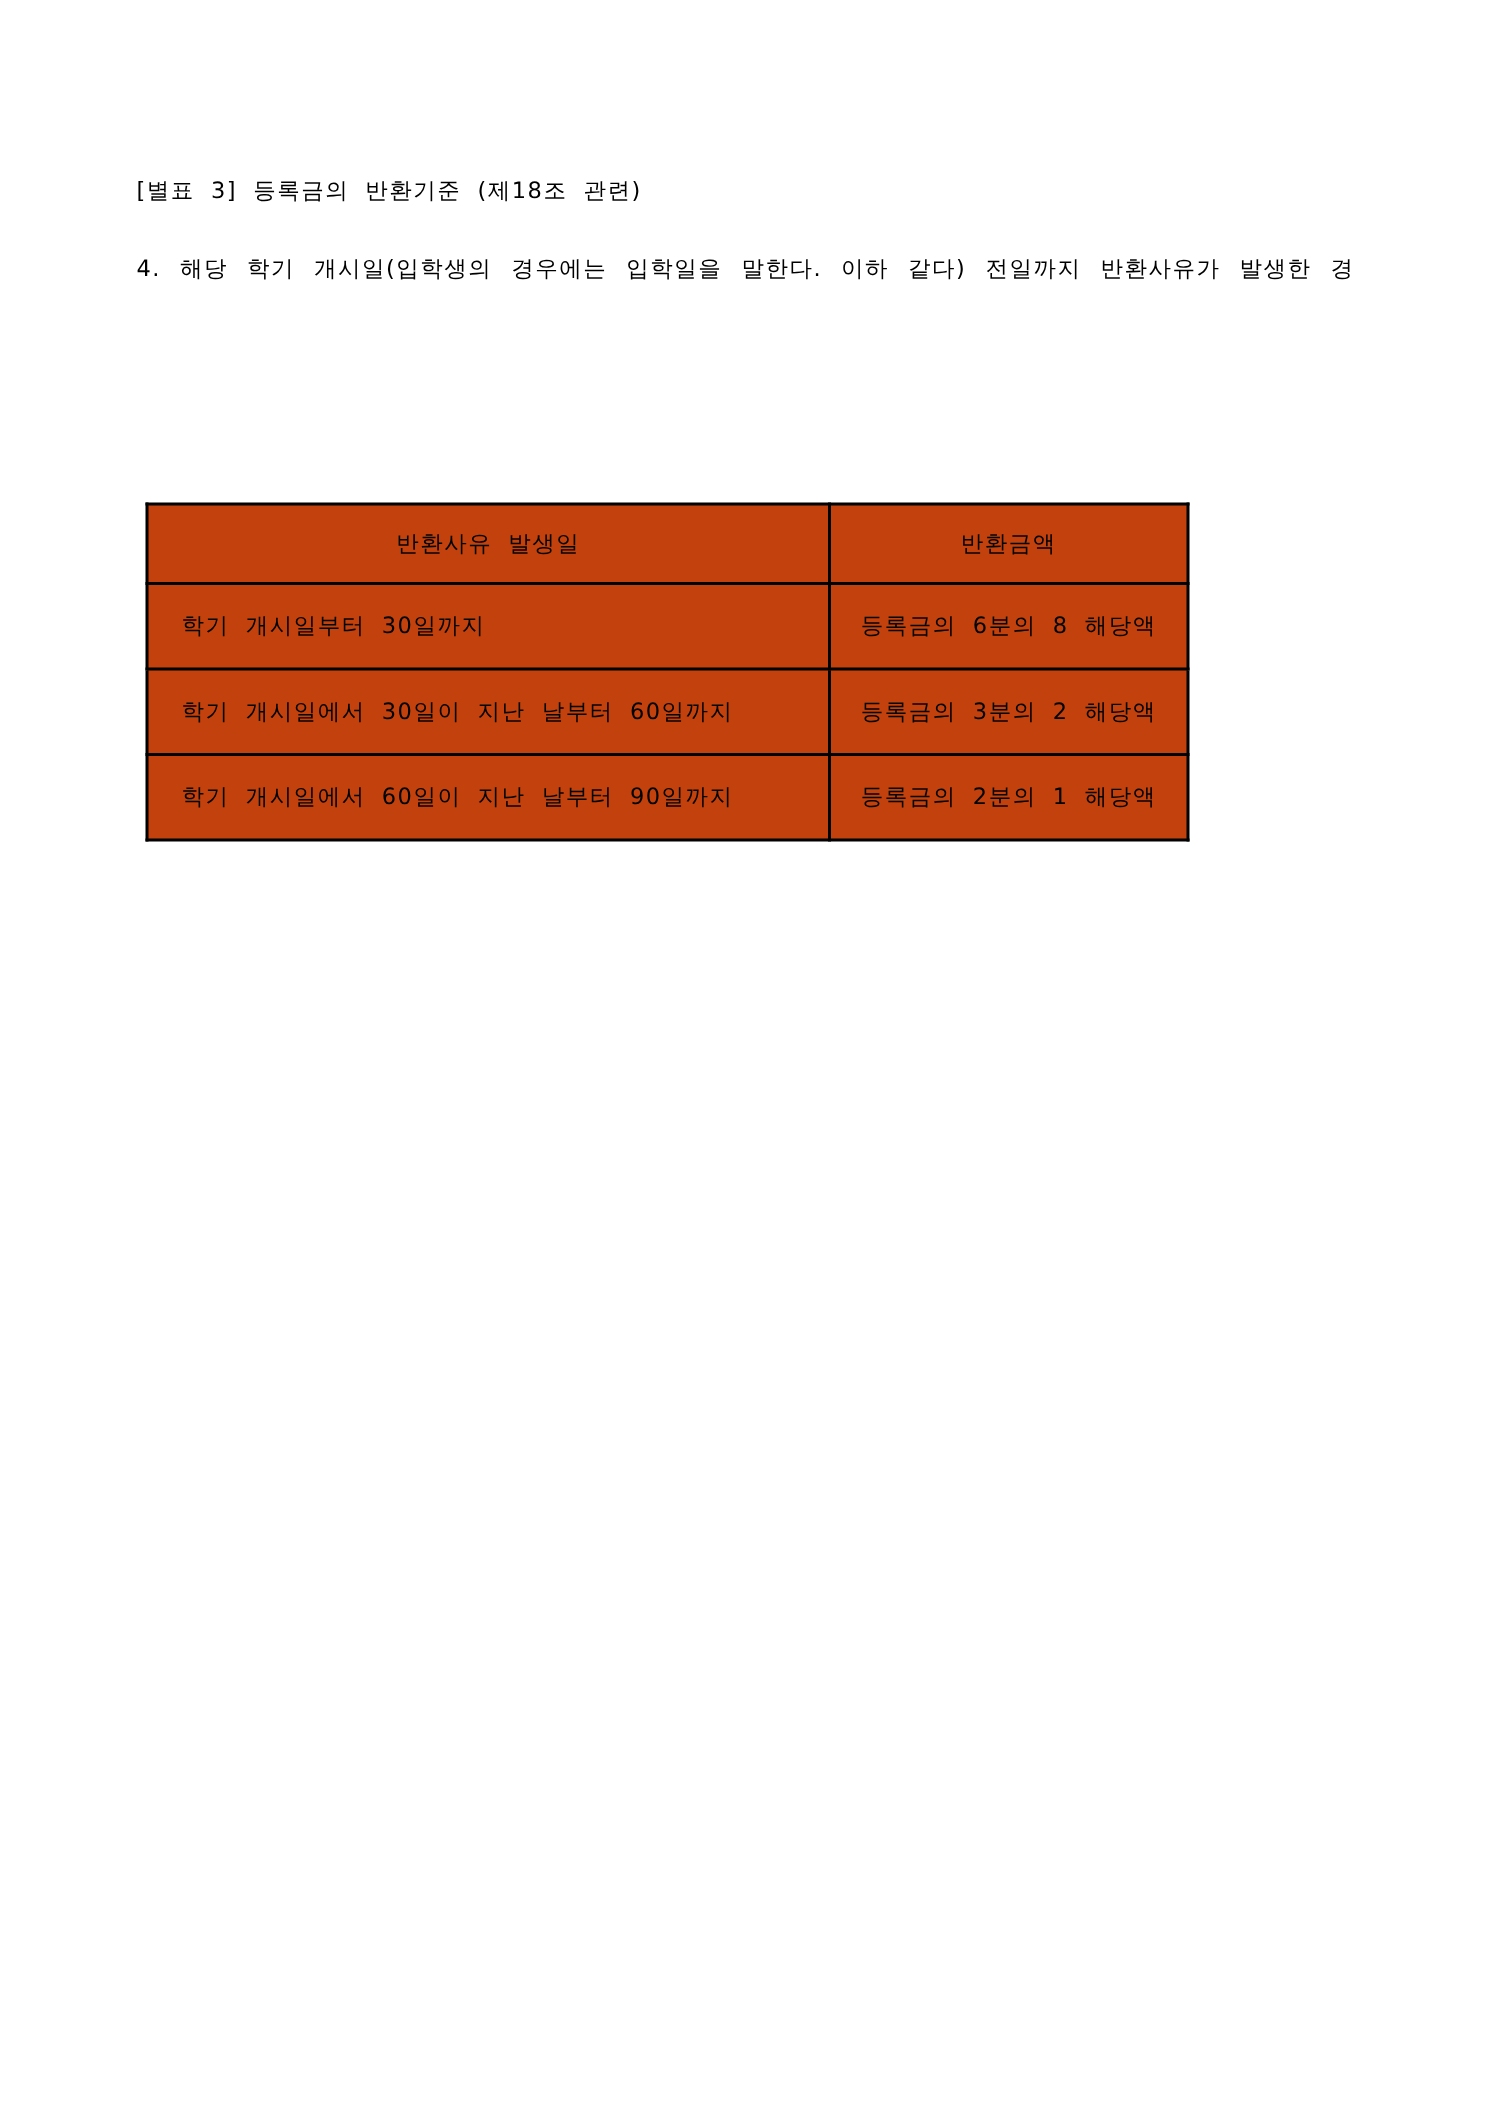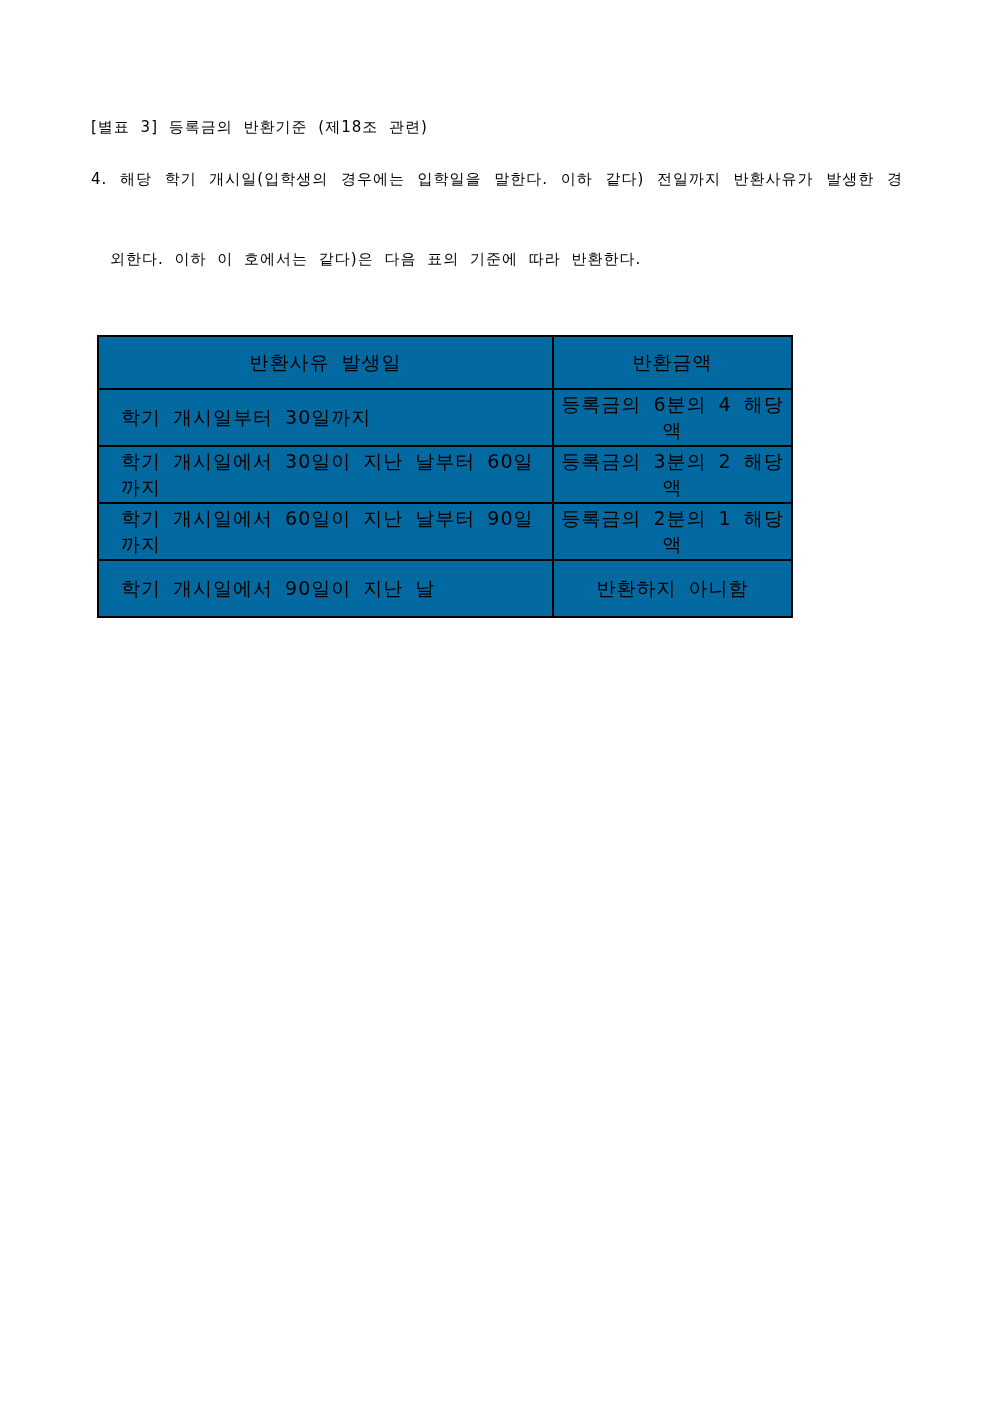--- a/index.html
+++ b/index.html
@@ -49,25 +49,25 @@
     width: 694px;
     table-layout: fixed;
     border-collapse: collapse;
   }
   .refund-table col.col-reason { width: 455px; }
   .refund-table col.col-amount { width: 239px; }
   .refund-table th,
   .refund-table td {
     border: 2px solid #000000;
     font-weight: normal;
-    font-size: 19px;
+    font-size: 15px;
     letter-spacing: 1px;
     word-spacing: 5px;
     vertical-align: middle;
-    background: #0369a1;
+    background: #c2410c;
   }
   .refund-table th {
     height: 49px;
     text-align: center;
   }
   .refund-table td {
     height: 53px;
   }
   .refund-table td.cell-reason {
     text-align: left;
@@ -82,47 +82,42 @@
 
 <div class="page">
 
   <div class="doc-title">[별표 3] 등록금의 반환기준 (제18조 관련)</div>
 
   <div class="paragraph para-1">
     <div class="line-full">4. 해당 학기 개시일(입학생의 경우에는 입학일을 말한다. 이하 같다) 전일까지 반환사유가 발생한 경</div>
   </div>
 
   <div class="paragraph para-2">
-    <div class="line-cont">외한다. 이하 이 호에서는 같다)은 다음 표의 기준에 따라 반환한다.</div>
   </div>
 
   <table class="refund-table">
     <colgroup>
       <col class="col-reason">
       <col class="col-amount">
     </colgroup>
     <thead>
       <tr>
         <th>반환사유 발생일</th>
         <th>반환금액</th>
       </tr>
     </thead>
     <tbody>
       <tr>
         <td class="cell-reason">학기 개시일부터 30일까지</td>
-        <td class="cell-amount">등록금의 6분의 4 해당액</td>
+        <td class="cell-amount">등록금의 6분의 8 해당액</td>
       </tr>
       <tr>
         <td class="cell-reason">학기 개시일에서 30일이 지난 날부터 60일까지</td>
         <td class="cell-amount">등록금의 3분의 2 해당액</td>
       </tr>
       <tr>
         <td class="cell-reason">학기 개시일에서 60일이 지난 날부터 90일까지</td>
         <td class="cell-amount">등록금의 2분의 1 해당액</td>
       </tr>
-      <tr>
-        <td class="cell-reason">학기 개시일에서 90일이 지난 날</td>
-        <td class="cell-amount">반환하지 아니함</td>
-      </tr>
     </tbody>
   </table>
 
 </div>
 
 </body></html>

